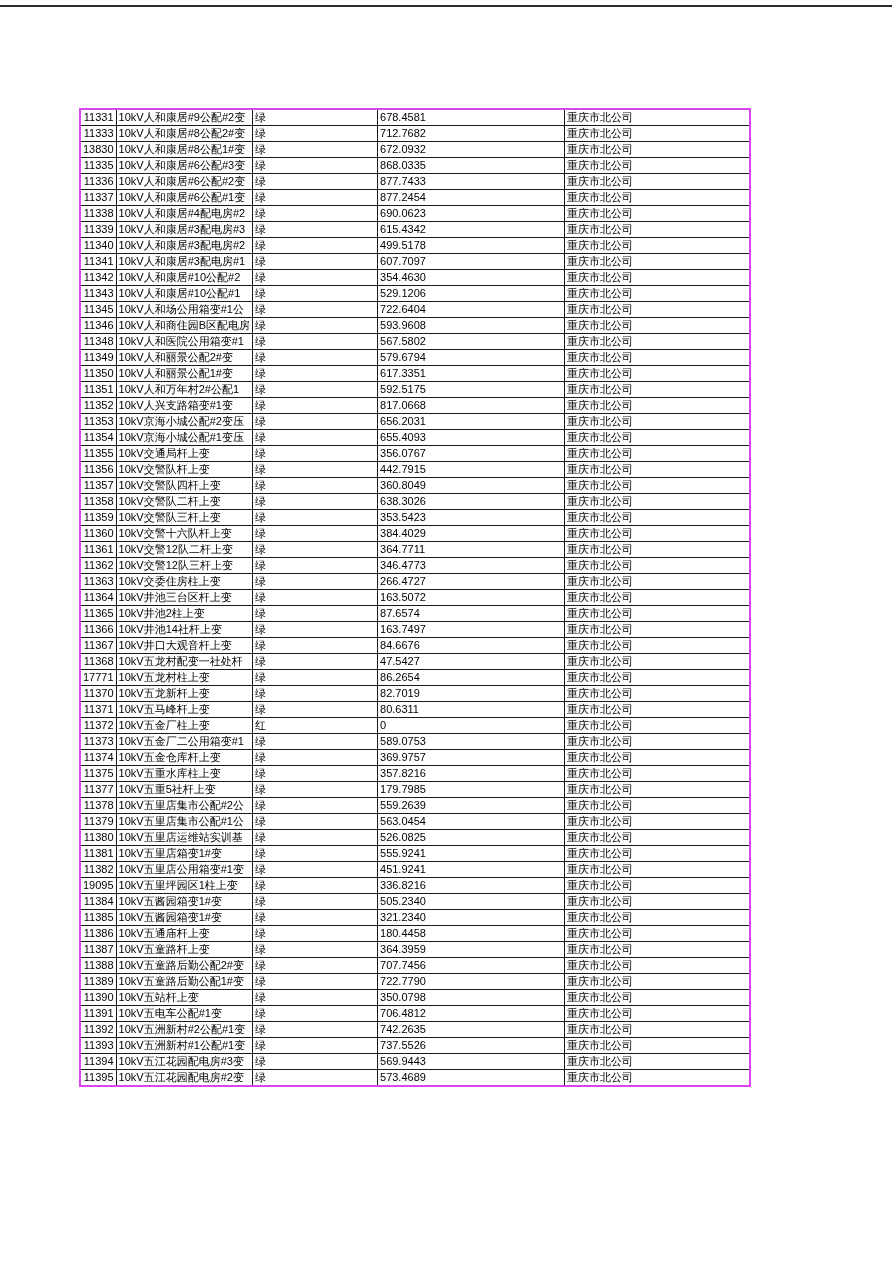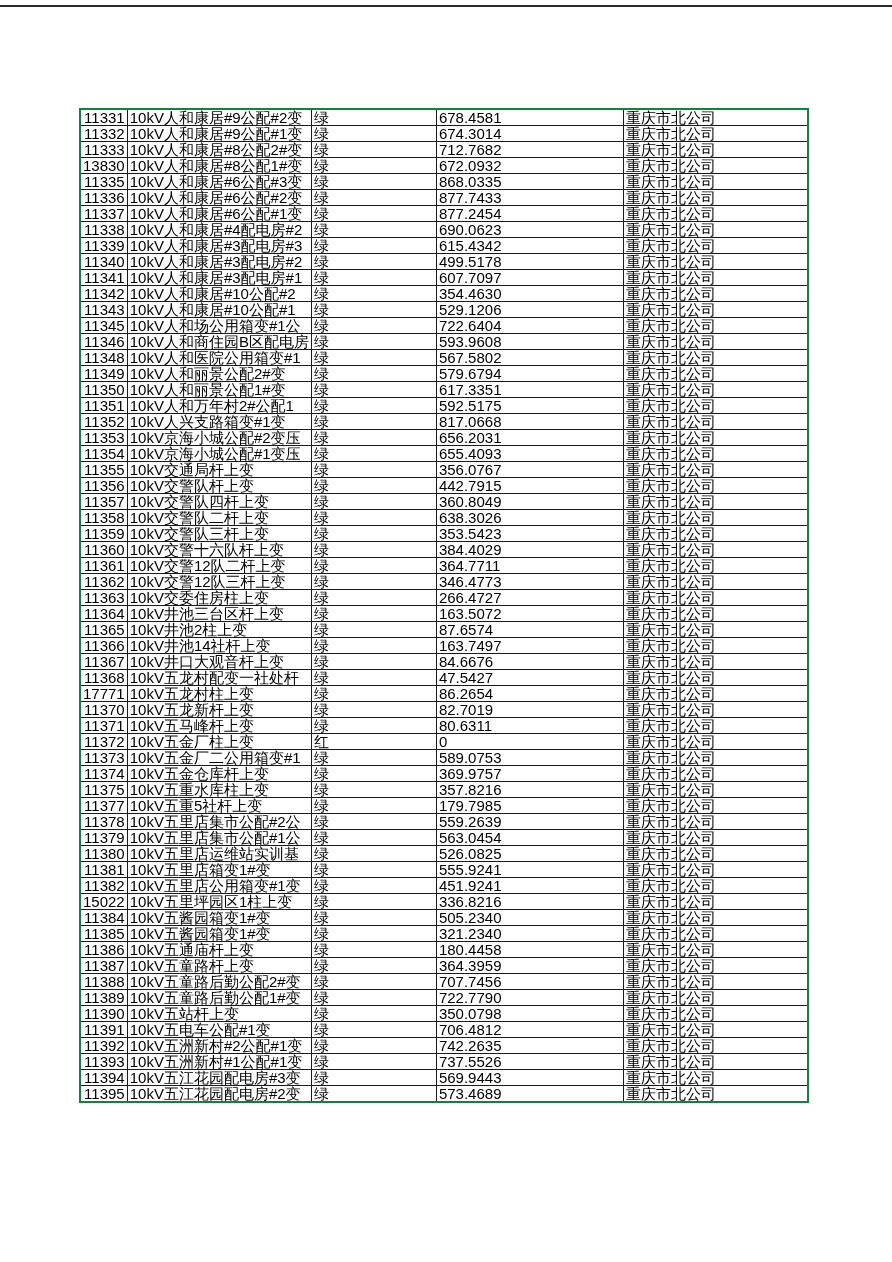--- a/index.html
+++ b/index.html
@@ -21,23 +21,23 @@
     width: 892px;
     height: 2px;
     background: #2d2d2d;
   }
   table.sheet {
     position: absolute;
     left: 79px;
     top: 108px;
     border-collapse: collapse;
     table-layout: fixed;
-    font-size: 15px;
+    font-size: 11px;
     color: #000000;
-    border: 2px solid #15803d;
+    border: 2px solid #d946ef;
   }
   table.sheet td {
     border: 1px solid #1a1a1a;
     height: 15px;
     line-height: 15px;
     padding: 0 2px;
     white-space: nowrap;
     overflow: hidden;
     vertical-align: middle;
   }
@@ -62,27 +62,20 @@
   </colgroup>
   <tbody id="sheet-body">
       <tr>
         <td class="c-id">11331</td>
         <td class="c-name">10kV人和康居#9公配#2变</td>
         <td class="c-status">绿</td>
         <td class="c-value">678.4581</td>
         <td class="c-company">重庆市北公司</td>
       </tr>
       <tr>
-        <td class="c-id">11332</td>
-        <td class="c-name">10kV人和康居#9公配#1变</td>
-        <td class="c-status">绿</td>
-        <td class="c-value">674.3014</td>
-        <td class="c-company">重庆市北公司</td>
-      </tr>
-      <tr>
         <td class="c-id">11333</td>
         <td class="c-name">10kV人和康居#8公配2#变</td>
         <td class="c-status">绿</td>
         <td class="c-value">712.7682</td>
         <td class="c-company">重庆市北公司</td>
       </tr>
       <tr>
         <td class="c-id">13830</td>
         <td class="c-name">10kV人和康居#8公配1#变</td>
         <td class="c-status">绿</td>
@@ -398,21 +391,21 @@
         <td class="c-company">重庆市北公司</td>
       </tr>
       <tr>
         <td class="c-id">11382</td>
         <td class="c-name">10kV五里店公用箱变#1变</td>
         <td class="c-status">绿</td>
         <td class="c-value">451.9241</td>
         <td class="c-company">重庆市北公司</td>
       </tr>
       <tr>
-        <td class="c-id">15022</td>
+        <td class="c-id">19095</td>
         <td class="c-name">10kV五里坪园区1柱上变</td>
         <td class="c-status">绿</td>
         <td class="c-value">336.8216</td>
         <td class="c-company">重庆市北公司</td>
       </tr>
       <tr>
         <td class="c-id">11384</td>
         <td class="c-name">10kV五酱园箱变1#变</td>
         <td class="c-status">绿</td>
         <td class="c-value">505.2340</td>

